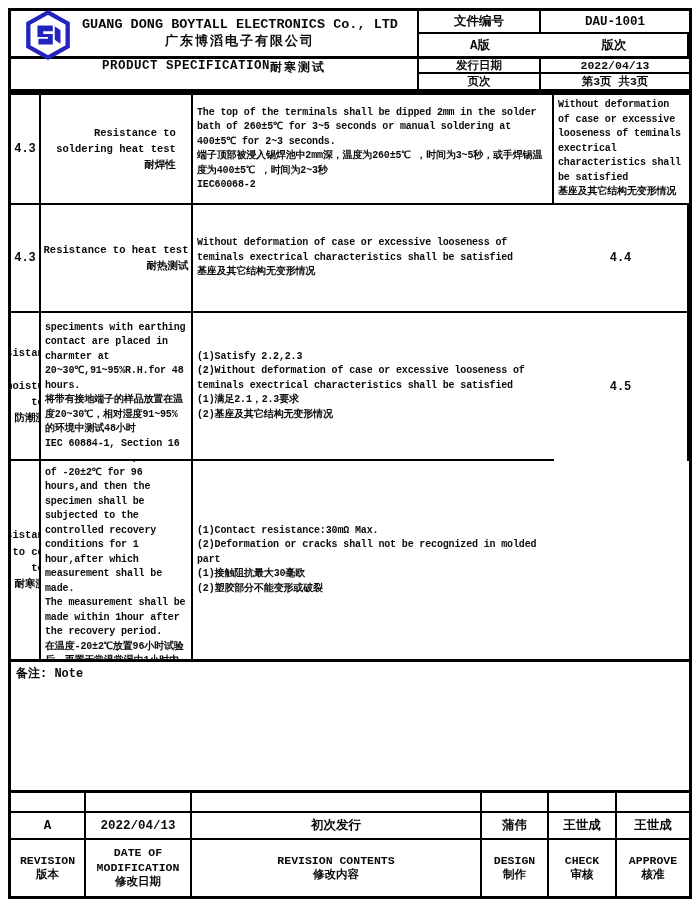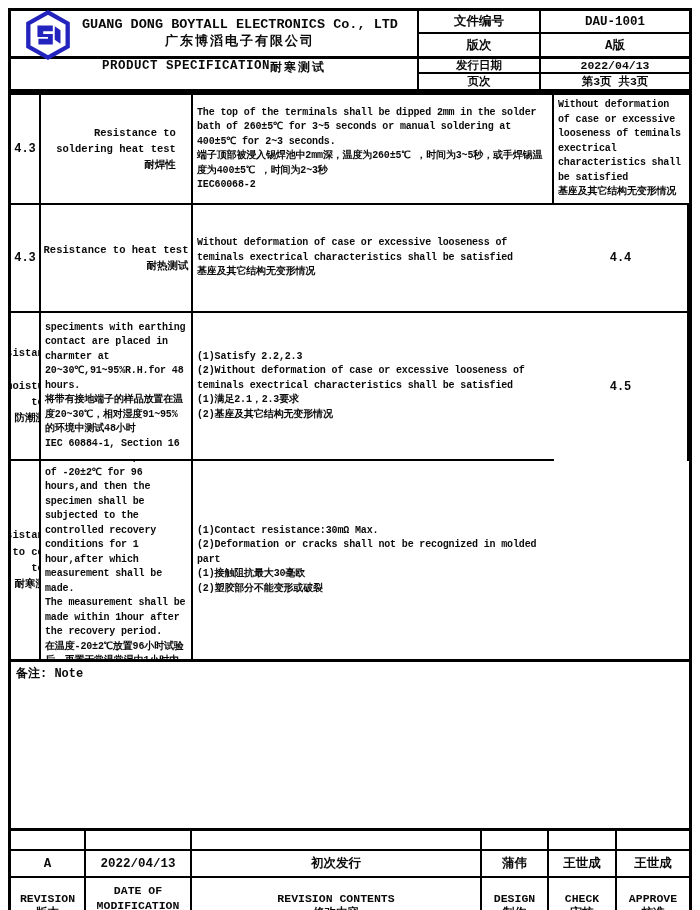--- a/index.html
+++ b/index.html
@@ -27,21 +27,21 @@
   .bb3{border-bottom:3px solid #000;}
   
   .spec-table{display:grid;grid-template-columns:30px 152px 361px 1fr;grid-template-rows:110px 108px 148px 1fr;border:3px solid #000;height:570px;box-sizing:border-box;}
   .cell{box-sizing:border-box;border-right:2px solid #000;border-bottom:2px solid #000;overflow:hidden;}
   .lastcol{border-right:0 !important;}
   .lastrow{border-bottom:0 !important;}
   .c-no{display:flex;align-items:center;justify-content:center;font-weight:700;font-size:12px;}
   .c-test{display:flex;align-items:center;justify-content:center;text-align:right;font-weight:700;font-size:10.5px;line-height:1.55;white-space:pre-line;padding:0 2px;}
   .c-desc,.c-req{display:flex;flex-direction:column;justify-content:center;font-weight:700;font-size:10px;line-height:1.45;white-space:pre-line;padding:2px 4px;letter-spacing:-0.15px;}
   
-  .note-box{border:3px solid #000;border-top:0;height:169px;box-sizing:border-box;padding:3px 5px;font-weight:700;font-size:12px;}
+  .note-box{border:3px solid #000;border-top:0;height:131px;box-sizing:border-box;padding:3px 5px;font-weight:700;font-size:12px;}
   
   .rev-table{display:grid;grid-template-columns:75px 106px 290px 67px 68px 1fr;grid-template-rows:20px 27px 1fr;border:3px solid #000;border-top:0;height:106px;box-sizing:border-box;}
   .rcell{box-sizing:border-box;border-right:2px solid #000;border-bottom:2px solid #000;display:flex;align-items:center;justify-content:center;text-align:center;font-weight:700;overflow:hidden;}
   .r-data{font-size:12.5px;}
   .r-head{font-size:11.5px;line-height:1.25;white-space:pre-line;border-bottom:0;}
 </style>
 </head>
 <body>
 
 <div class="page">
@@ -60,22 +60,22 @@
         <div class="company-cn">广东博滔电子有限公司</div>
       </div>
       <div class="title-cell">
         <div class="title-en">PRODUCT SPECIFICATION</div>
         <div class="title-cn">耐寒测试</div>
       </div>
     </div>
     <div class="hdr-right">
       <div class="hcell hlabel bb2">文件编号</div>
       <div class="hcell bb2">DAU-1001</div>
+      <div class="hcell bb3">A版</div>
       <div class="hcell hlabel bb3">版次</div>
-      <div class="hcell bb3">A版</div>
       <div class="hcell small hlabel bb2">发行日期</div>
       <div class="hcell small bb2">2022/04/13</div>
       <div class="hcell small hlabel">页次</div>
       <div class="hcell small">第3页  共3页</div>
     </div>
   </div>
 
   <div class="spec-table">
 
     <div class="cell c-no">4.3</div>

